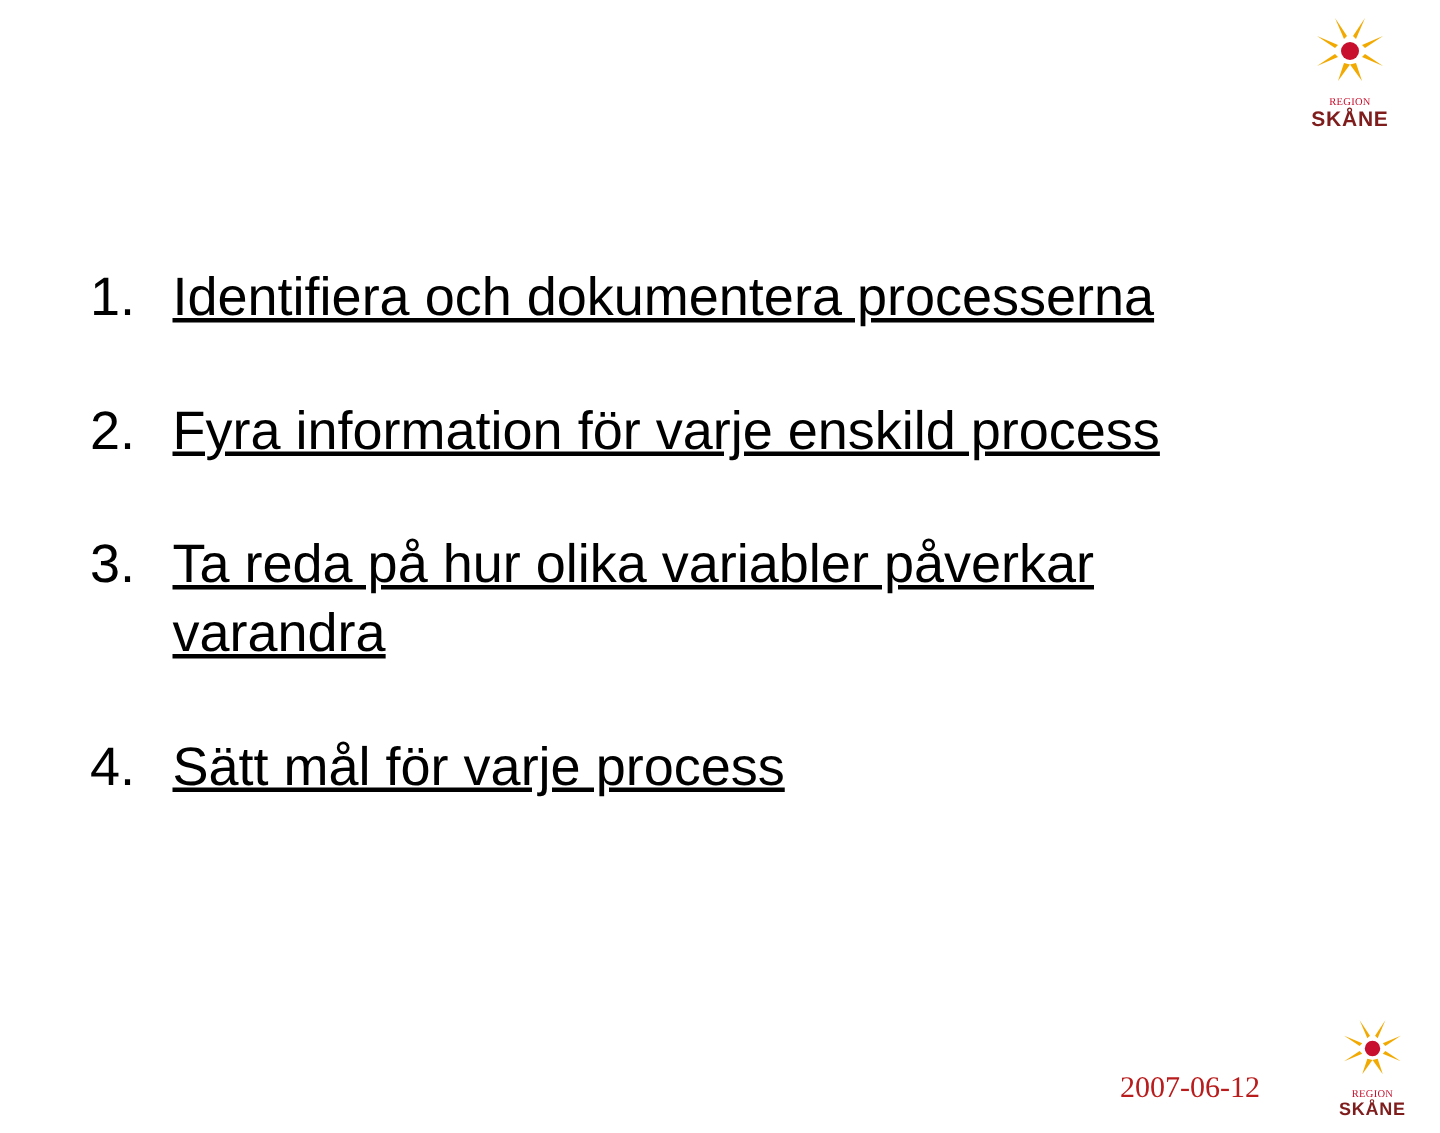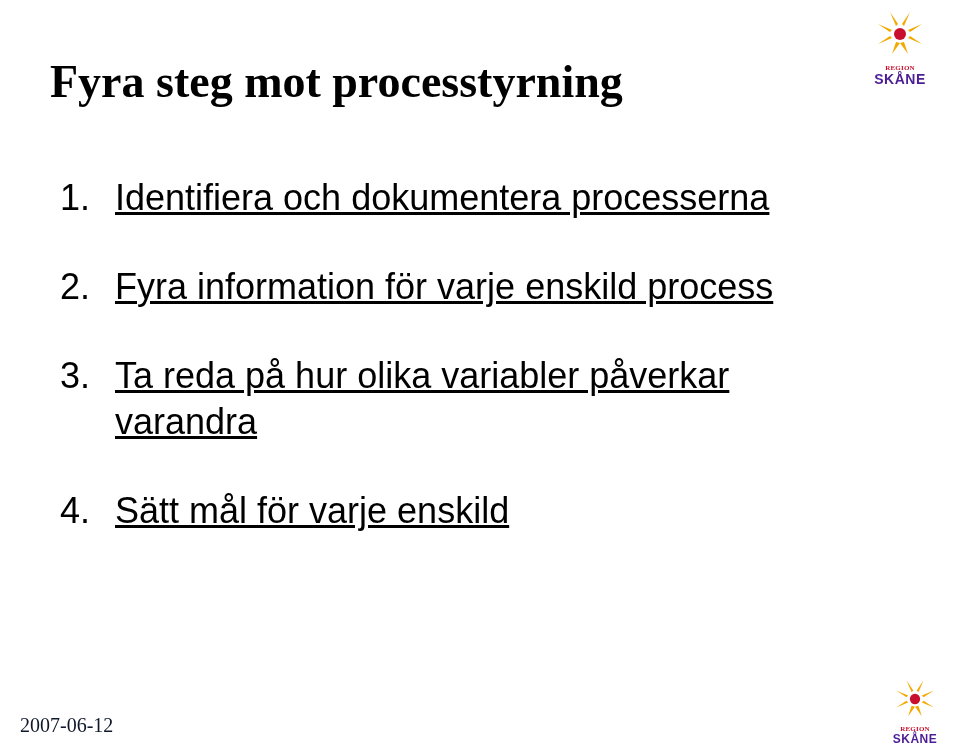--- a/index.html
+++ b/index.html
@@ -53,45 +53,45 @@
   .txt {
     flex: 1;
     text-decoration: underline;
   }
   .footer {
     position: absolute;
     bottom: 18px;
     left: 20px;
     right: 120px;
     display: flex;
-    justify-content: flex-start;
+    justify-content: flex-end;
     font-family: "Times New Roman", Times, serif;
     font-size: 20px;
-    color: #0f172a;
+    color: #b91c1c;
   }
   .footer-center {
     position: absolute;
     left: 50%;
     transform: translateX(-50%);
   }
   .logo-svg { display: block; }
   .skane-label {
     font-family: Arial, Helvetica, sans-serif;
     font-weight: 900;
     font-size: 12px;
-    color: #4c1d95;
+    color: #7f1d1d;
     letter-spacing: 0.5px;
   }
   .skane-label-big {
     font-size: 14px;
   }
   .skane-small {
     font-size: 7px;
     color: #c8102e;
-    font-weight: bold;
+    font-weight: normal;
     letter-spacing: 0.2px;
   }
 </style>
 </head>
 <body>
 
 <div class="slide">
 
   <div class="logo-top">
     <svg class="logo-svg" width="70" height="55" viewBox="0 0 70 55">
@@ -108,38 +108,37 @@
           <path d="M 4 8 L 8 20 L 0 9 Z"></path>
         </g>
       </g>
     </svg>
     <div style="text-align:center; line-height:1;">
       <div class="skane-small">REGION</div>
       <div class="skane-label skane-label-big">SKÅNE</div>
     </div>
   </div>
 
-  <div class="title">Fyra steg mot processtyrning</div>
 
   <div class="list">
     <div class="item">
       <div class="num">1.</div>
       <div class="txt">Identifiera och dokumentera processerna</div>
     </div>
     <div class="item">
       <div class="num">2.</div>
       <div class="txt">Fyra information för varje enskild process</div>
     </div>
     <div class="item">
       <div class="num">3.</div>
       <div class="txt">Ta reda på hur olika variabler påverkar varandra</div>
     </div>
     <div class="item">
       <div class="num">4.</div>
-      <div class="txt">Sätt mål för varje enskild</div>
+      <div class="txt">Sätt mål för varje process</div>
     </div>
   </div>
 
   <div class="footer">
     <span>2007-06-12</span>
   </div>
 
   <div class="logo-bottom">
     <svg class="logo-svg" width="60" height="48" viewBox="0 0 70 55">
       <g transform="translate(35,24)">

